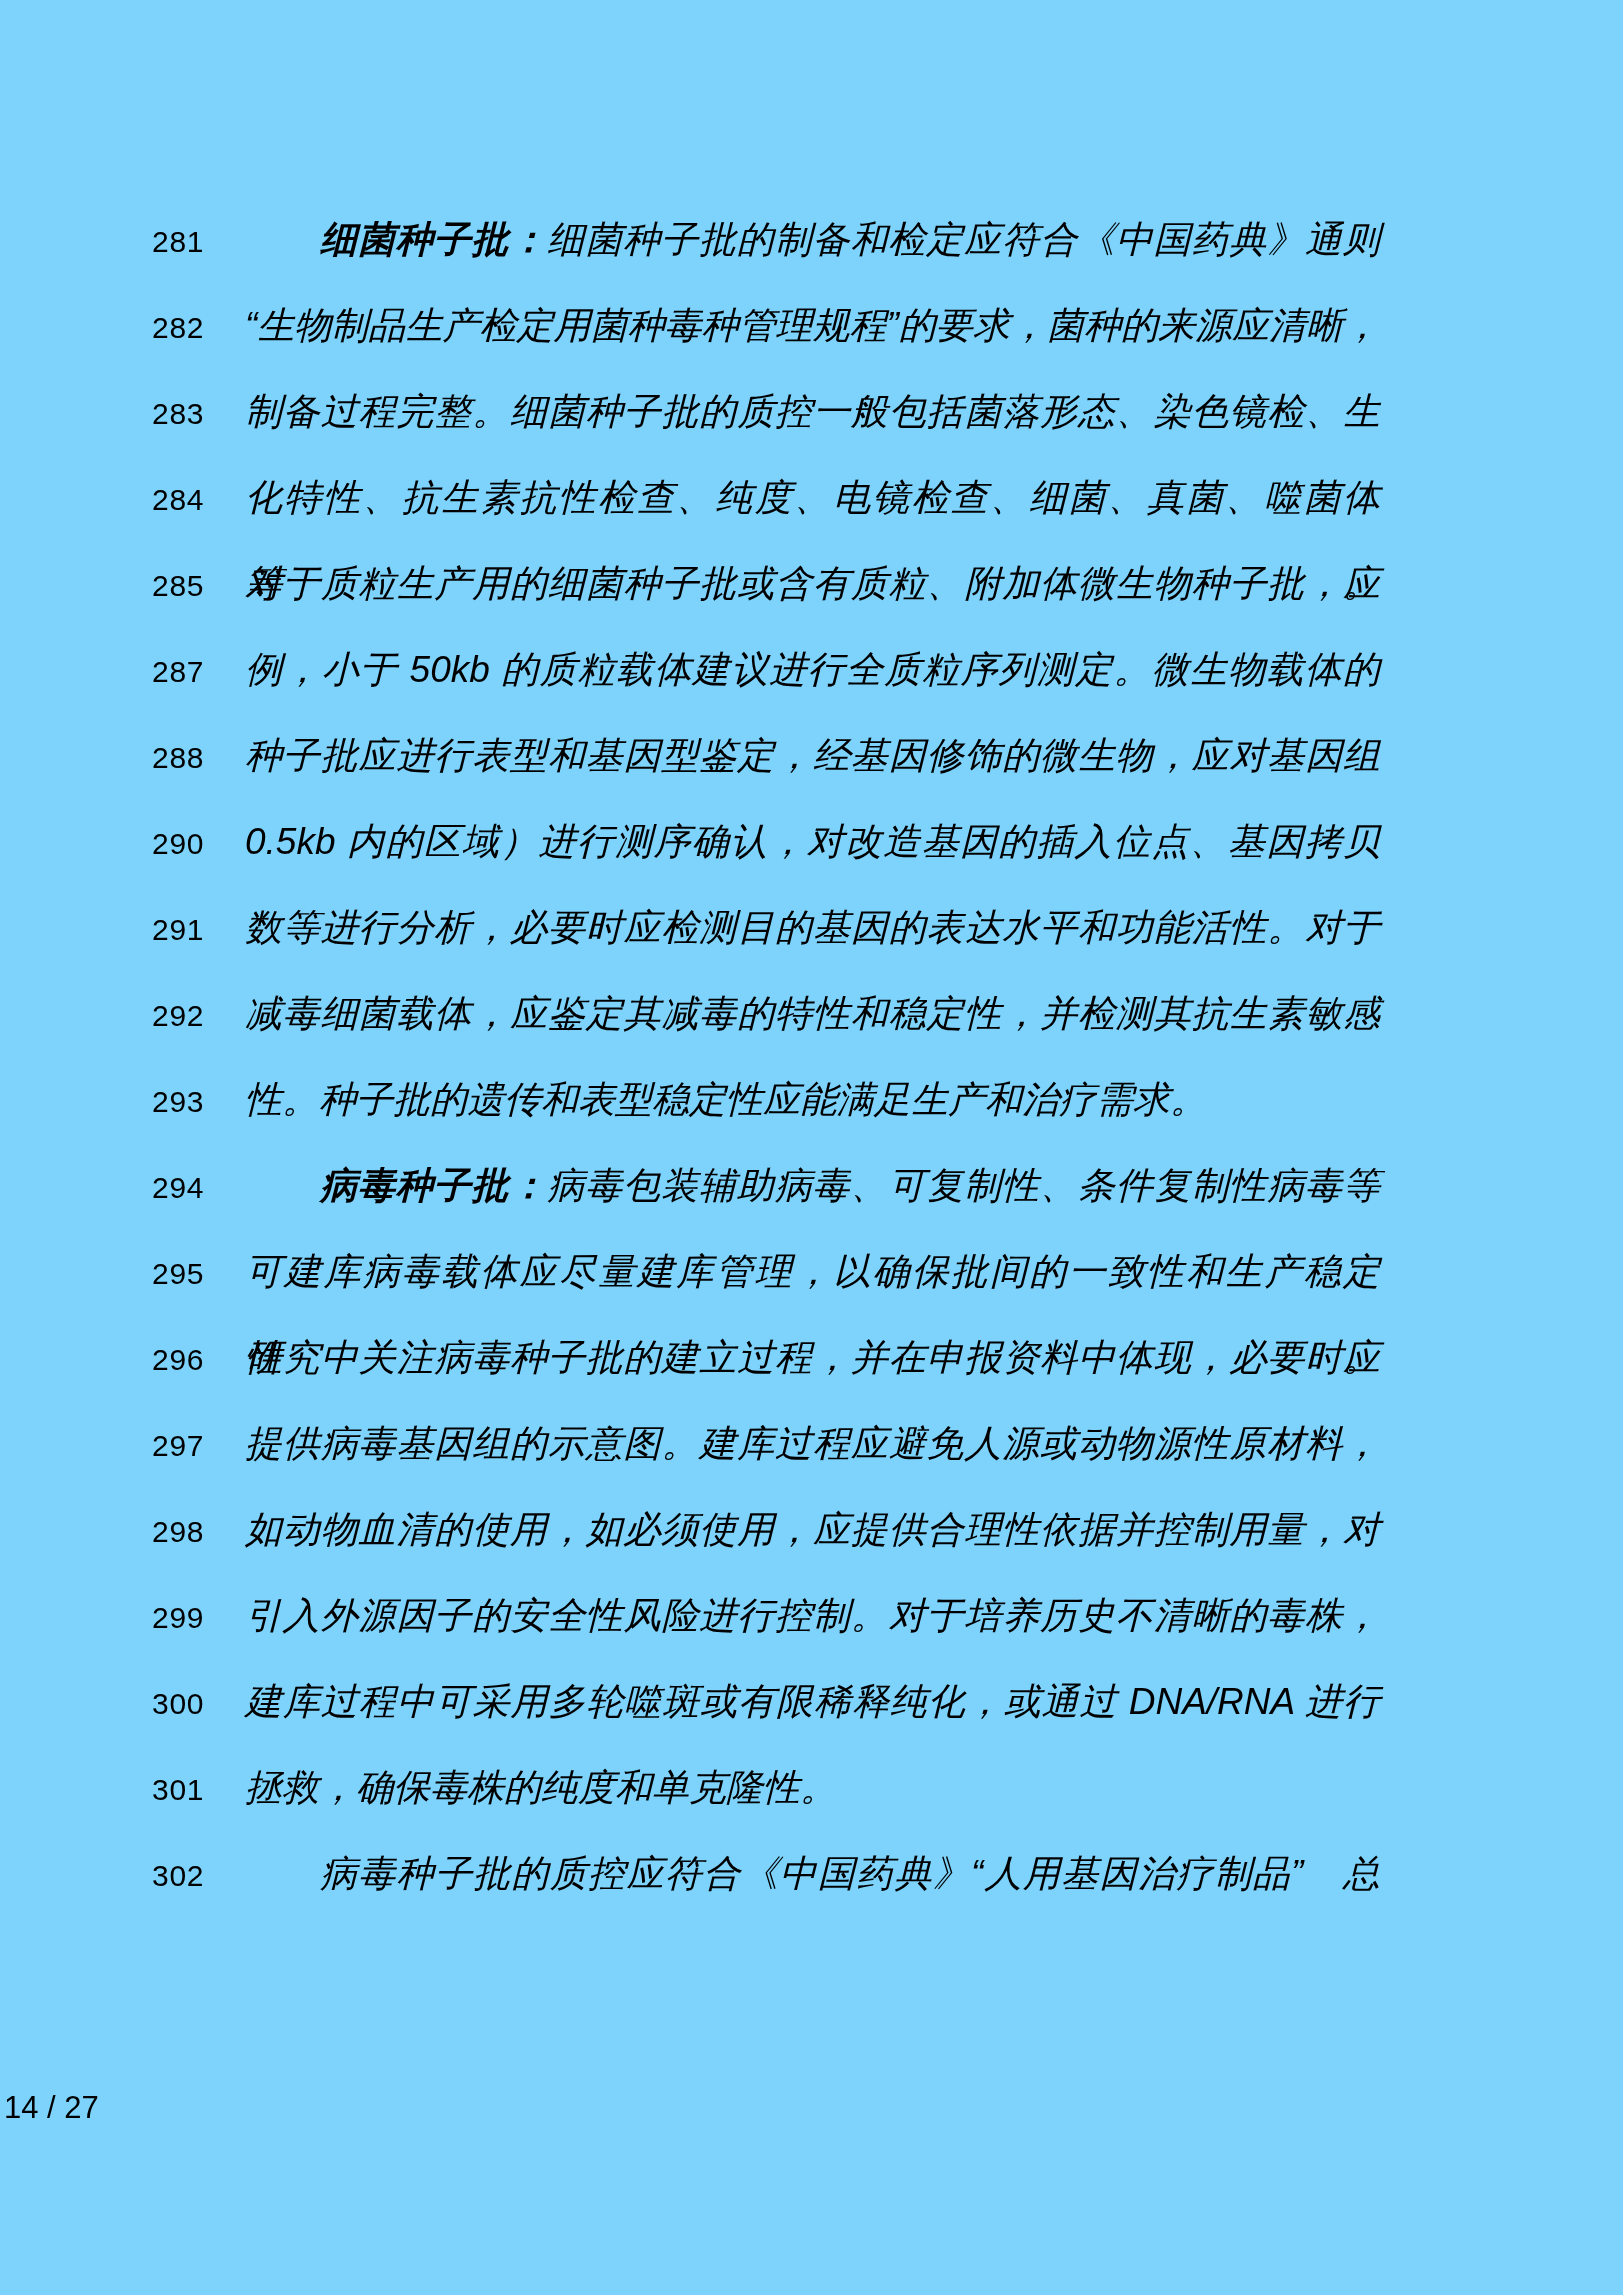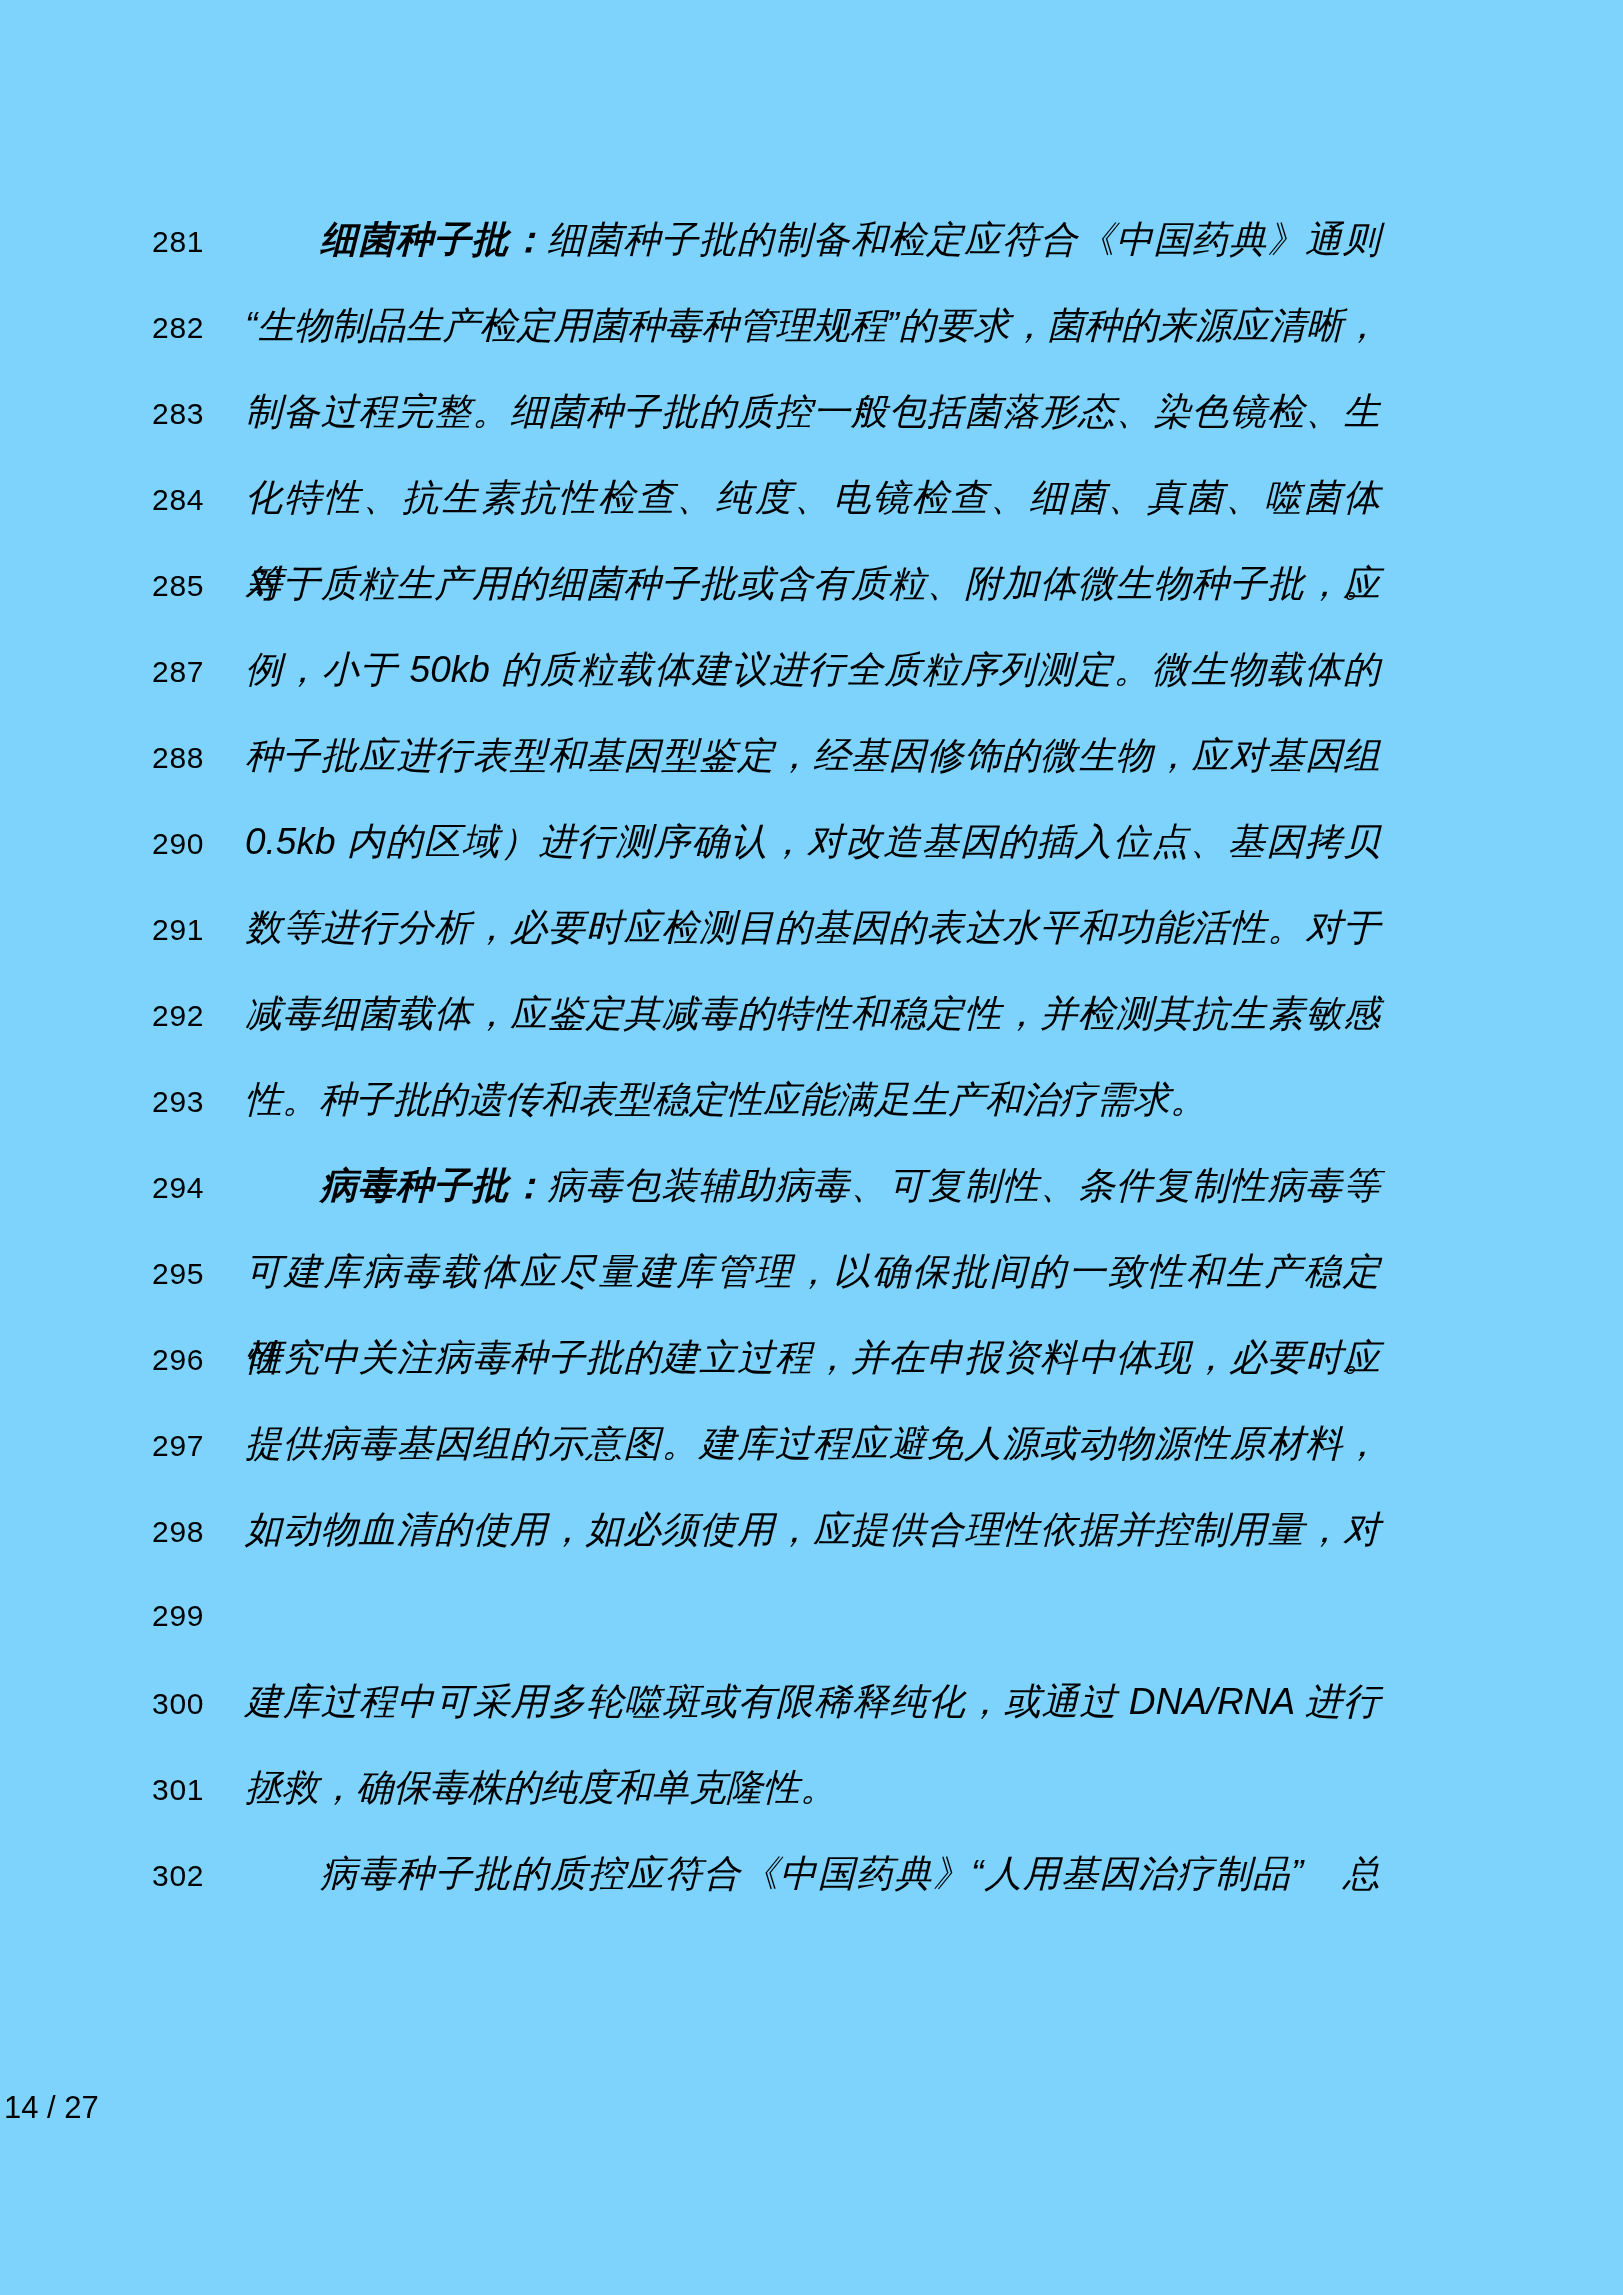--- a/index.html
+++ b/index.html
@@ -152,20 +152,21 @@
       <p class="linetext justify"><span class="bold"></span><span class="reg">提供病毒基因组的示意图。建库过程应避免人源或动物源性原材料，</span></p>
     </div>
 
     <div class="line">
       <span class="lineno">298</span>
       <p class="linetext justify"><span class="bold"></span><span class="reg">如动物血清的使用，如必须使用，应提供合理性依据并控制用量，对</span></p>
     </div>
 
     <div class="line">
       <span class="lineno">299</span>
+      <p class="linetext justify"><span class="bold"></span><span class="reg">引入外源因子的安全性风险进行控制。对于培养历史不清晰的毒株，</span></p>
     </div>
 
     <div class="line">
       <span class="lineno">300</span>
       <p class="linetext justify"><span class="bold"></span><span class="reg">建库过程中可采用多轮噬斑或有限稀释纯化，或通过 DNA/RNA 进行</span></p>
     </div>
 
     <div class="line">
       <span class="lineno">301</span>
       <p class="linetext"><span class="bold"></span><span class="reg">拯救，确保毒株的纯度和单克隆性。</span></p>

